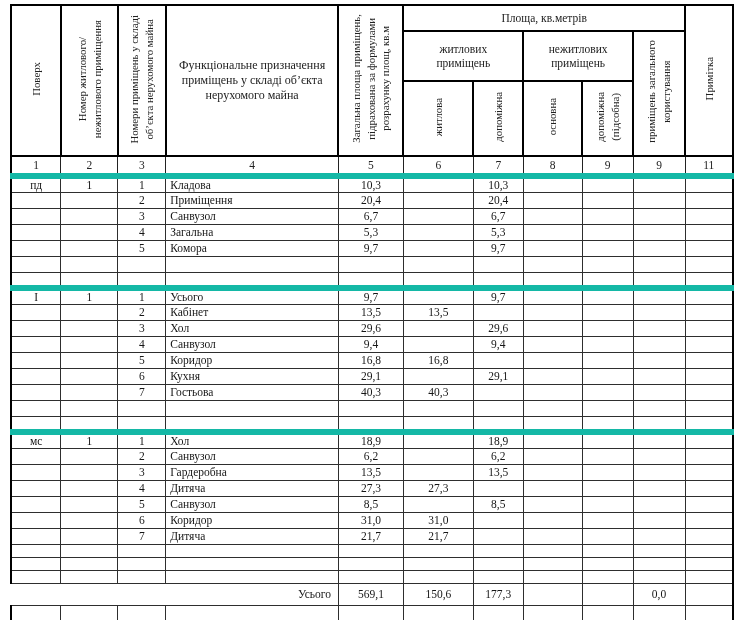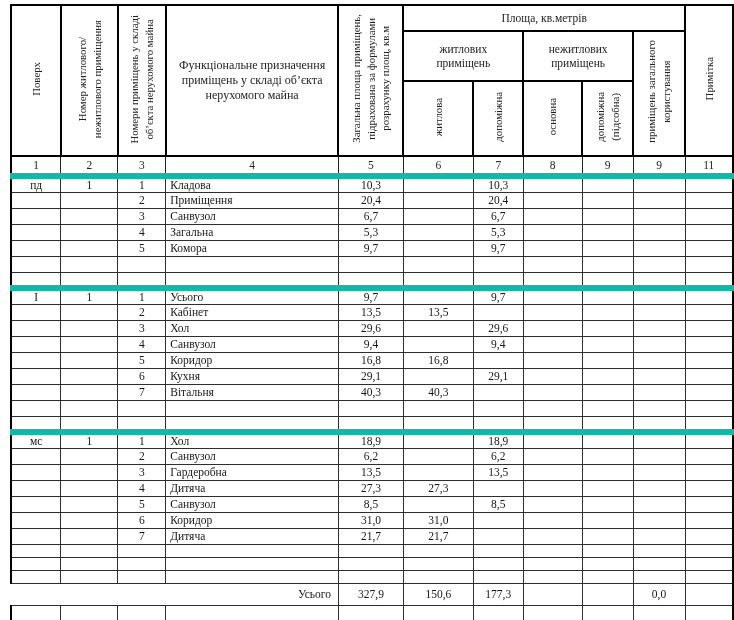--- a/index.html
+++ b/index.html
@@ -280,21 +280,21 @@
           <td class="num">29,1</td>
           <td class="num"></td>
           <td class="num"></td>
           <td class="num"></td>
           <td class="num"></td>
         </tr>
         <tr class="r-data">
           <td class="num"></td>
           <td class="num"></td>
           <td class="num">7</td>
-          <td class="name">Вітальня</td>
+          <td class="name">Гостьова</td>
           <td class="num">40,3</td>
           <td class="num">40,3</td>
           <td class="num"></td>
           <td class="num"></td>
           <td class="num"></td>
           <td class="num"></td>
           <td class="num"></td>
         </tr>
         <tr class="r-spacer">
           <td class="num"></td>
@@ -447,21 +447,21 @@
           <td class="num"></td>
           <td class="num"></td>
           <td class="num"></td>
           <td class="num"></td>
           <td class="num"></td>
           <td class="num"></td>
           <td class="num"></td>
         </tr>
         <tr class="totals-row">
           <td class="totals-label" colspan="4">Усього</td>
-          <td class="num">327,9</td>
+          <td class="num">569,1</td>
           <td class="num">150,6</td>
           <td class="num">177,3</td>
           <td class="num"></td>
           <td class="num"></td>
           <td class="num">0,0</td>
           <td class="num"></td>
         </tr>
         <tr class="bottom-row">
           <td class="num"></td>
           <td class="num"></td>

